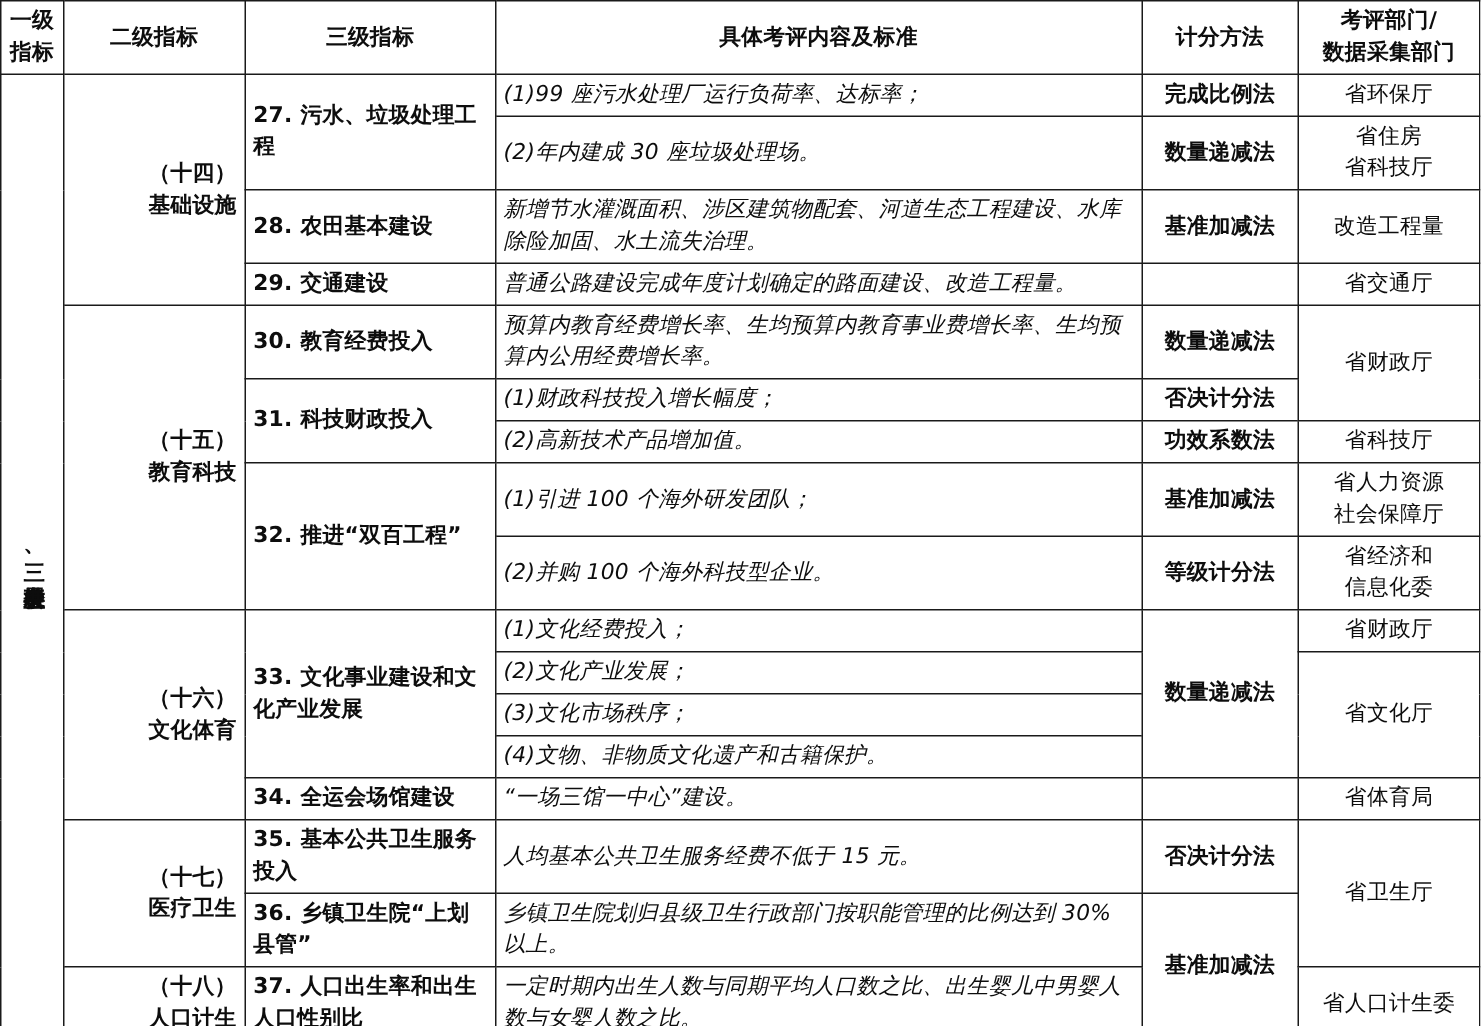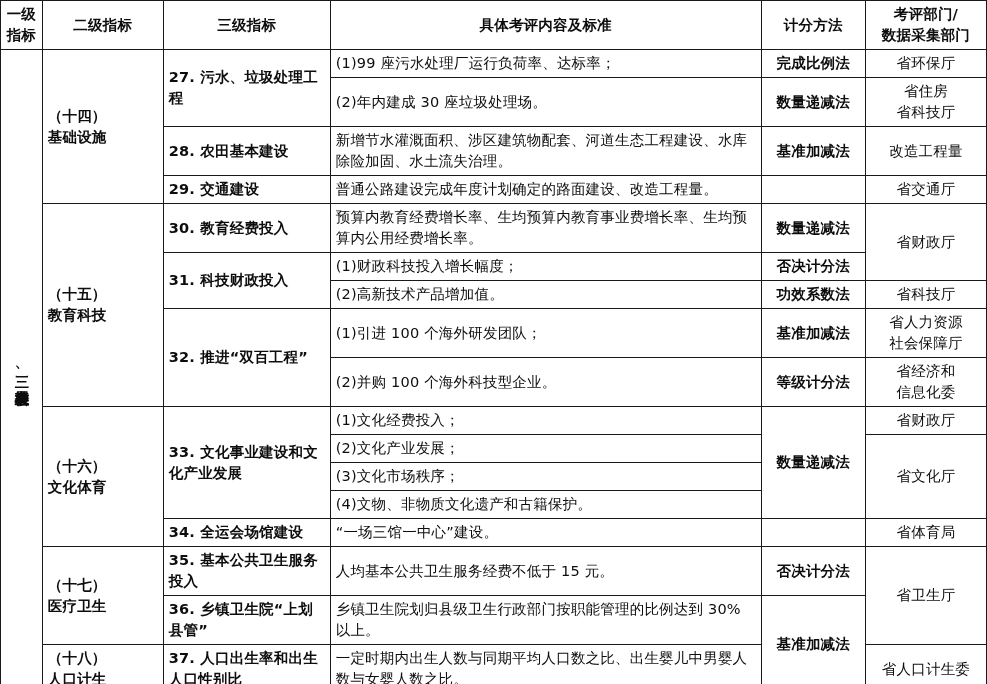--- a/index.html
+++ b/index.html
@@ -52,38 +52,39 @@
     font-weight:bold;
     font-size:16px;
     writing-mode:vertical-rl;
     text-orientation:upright;
     letter-spacing:6px;
     white-space:nowrap;
     padding:0;
   }
   .vert span{display:inline-block;}
   .lvl2{
-    text-align:left;
+    text-align:right;
     font-weight:bold;
     font-size:15px;
     line-height:1.6;
   }
   .lvl3{
     text-align:left;
     font-weight:bold;
     font-size:15px;
     line-height:1.5;
     padding-left:6px;
   }
   .content{
     text-align:left;
     font-size:15px;
     line-height:1.55;
     padding-left:7px;
     padding-right:7px;
+    font-style:italic;
   }
   .method{
     text-align:center;
     font-weight:bold;
     font-size:15px;
     line-height:1.5;
     margin-left:20px;
   }
   .dept{
     text-align:center;

